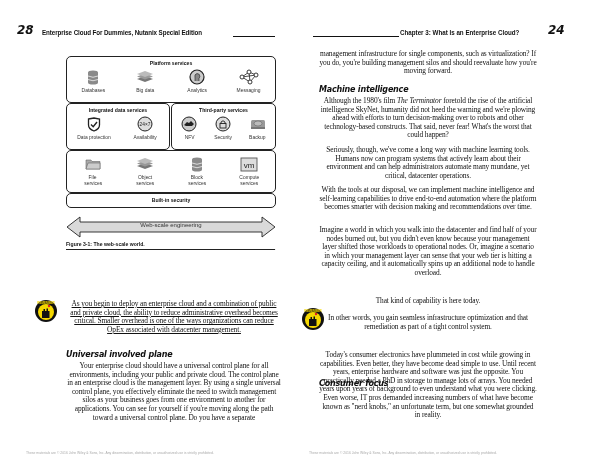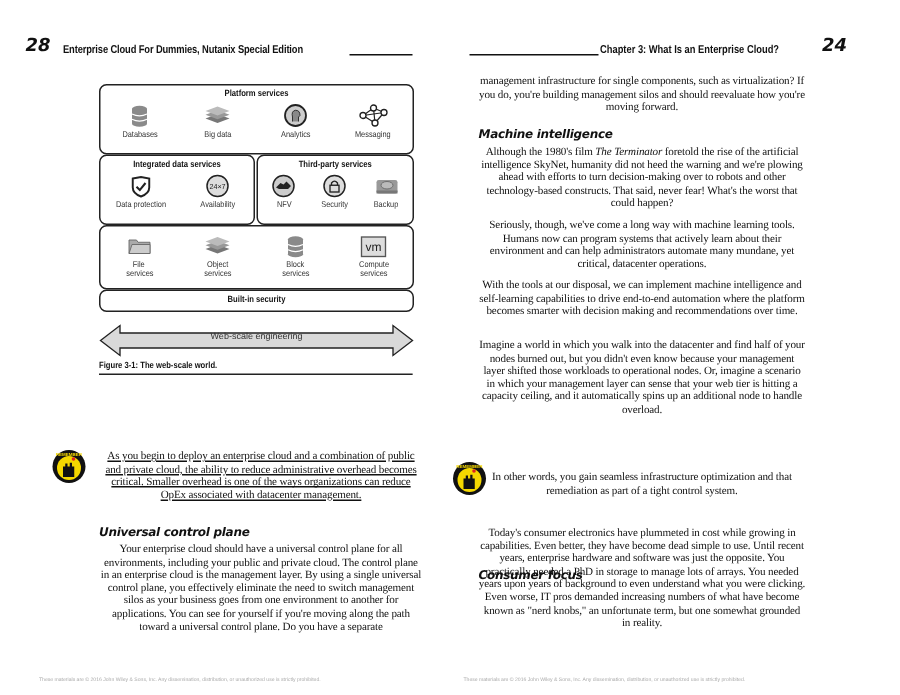--- a/index.html
+++ b/index.html
@@ -236,39 +236,40 @@
     <svg width="24" height="24" viewBox="0 0 24 24">
         <circle cx="12" cy="12" r="11" fill="#111"></circle>
         <circle cx="12" cy="13" r="8" fill="#f5d800"></circle>
         <path d="M8 19 V12 H9.5 V10 H11 V12 H12.5 V9.5 H14 V12 H15.5 V19Z" fill="#111"></path>
         <circle cx="15" cy="7" r="1.2" fill="#d22"></circle>
         <text x="12" y="5" font-size="3" text-anchor="middle" fill="#f5d800" font-family="Liberation Sans, sans-serif" font-weight="bold">REMEMBER</text>
       </svg>
   </div>
   <div class="para" style="left:66px;top:300px;width:216px;text-decoration:underline;">As you begin to deploy an enterprise cloud and a combination of public and private cloud, the ability to reduce administrative overhead becomes critical. Smaller overhead is one of the ways organizations can reduce OpEx associated with datacenter management.</div>
 
-  <div class="h2" style="left:66px;top:350px;">Universal control plane</div>
+  <div class="h2" style="left:66px;top:350px;">Universal involved plane</div>
   <div class="para" style="left:66px;top:362px;width:216px;">Your enterprise cloud should have a universal control plane for all environments, including your public and private cloud. The control plane in an enterprise cloud is the management layer. By using a single universal control plane, you effectively eliminate the need to switch management silos as your business goes from one environment to another for applications. You can see for yourself if you're moving along the path toward a universal control plane. Do you have a separate</div>
 
   <div class="footer" style="left:26px;">These materials are © 2016 John Wiley &amp; Sons, Inc. Any dissemination, distribution, or unauthorized use is strictly prohibited.</div>
 </div>
 
 <div class="page right">
   <div class="rh-line"></div>
   <span class="rh-title2">Chapter 3: What Is an Enterprise Cloud?</span>
   <span class="pnum pnum2">24</span>
 
   <div class="para" style="left:36px;top:50px;width:218px;">management infrastructure for single components, such as virtualization? If you do, you're building management silos and should reevaluate how you're moving forward.</div>
 
   <div class="h2" style="left:36px;top:85px;">Machine intelligence</div>
   <div class="para" style="left:36px;top:97px;width:218px;"><span>Although the 1980's film </span><i>The Terminator</i><span> foretold the rise of the artificial intelligence SkyNet, humanity did not heed the warning and we're plowing ahead with efforts to turn decision-making over to robots and other technology-based constructs. That said, never fear! What's the worst that could happen?</span></div>
 
   <div class="para" style="left:36px;top:186px;width:218px;">With the tools at our disposal, we can implement machine intelligence and self-learning capabilities to drive end-to-end automation where the platform becomes smarter with decision making and recommendations over time.</div>
   <div class="para" style="left:36px;top:146px;width:218px;">Seriously, though, we've come a long way with machine learning tools. Humans now can program systems that actively learn about their environment and can help administrators automate many mundane, yet critical, datacenter operations.</div>
   <div class="para" style="left:36px;top:226px;width:218px;">Imagine a world in which you walk into the datacenter and find half of your nodes burned out, but you didn't even know because your management layer shifted those workloads to operational nodes. Or, imagine a scenario in which your management layer can sense that your web tier is hitting a capacity ceiling, and it automatically spins up an additional node to handle overload.</div>
+  <div class="para" style="left:36px;top:297px;width:218px;">That kind of capability is here today.</div>
 
   <div class="remember" style="left:18px;top:307px;">
     <svg width="24" height="24" viewBox="0 0 24 24">
         <circle cx="12" cy="12" r="11" fill="#111"></circle>
         <circle cx="12" cy="13" r="8" fill="#f5d800"></circle>
         <path d="M8 19 V12 H9.5 V10 H11 V12 H12.5 V9.5 H14 V12 H15.5 V19Z" fill="#111"></path>
         <circle cx="15" cy="7" r="1.2" fill="#d22"></circle>
         <text x="12" y="5" font-size="3" text-anchor="middle" fill="#f5d800" font-family="Liberation Sans, sans-serif" font-weight="bold">REMEMBER</text>
       </svg>
   </div>

